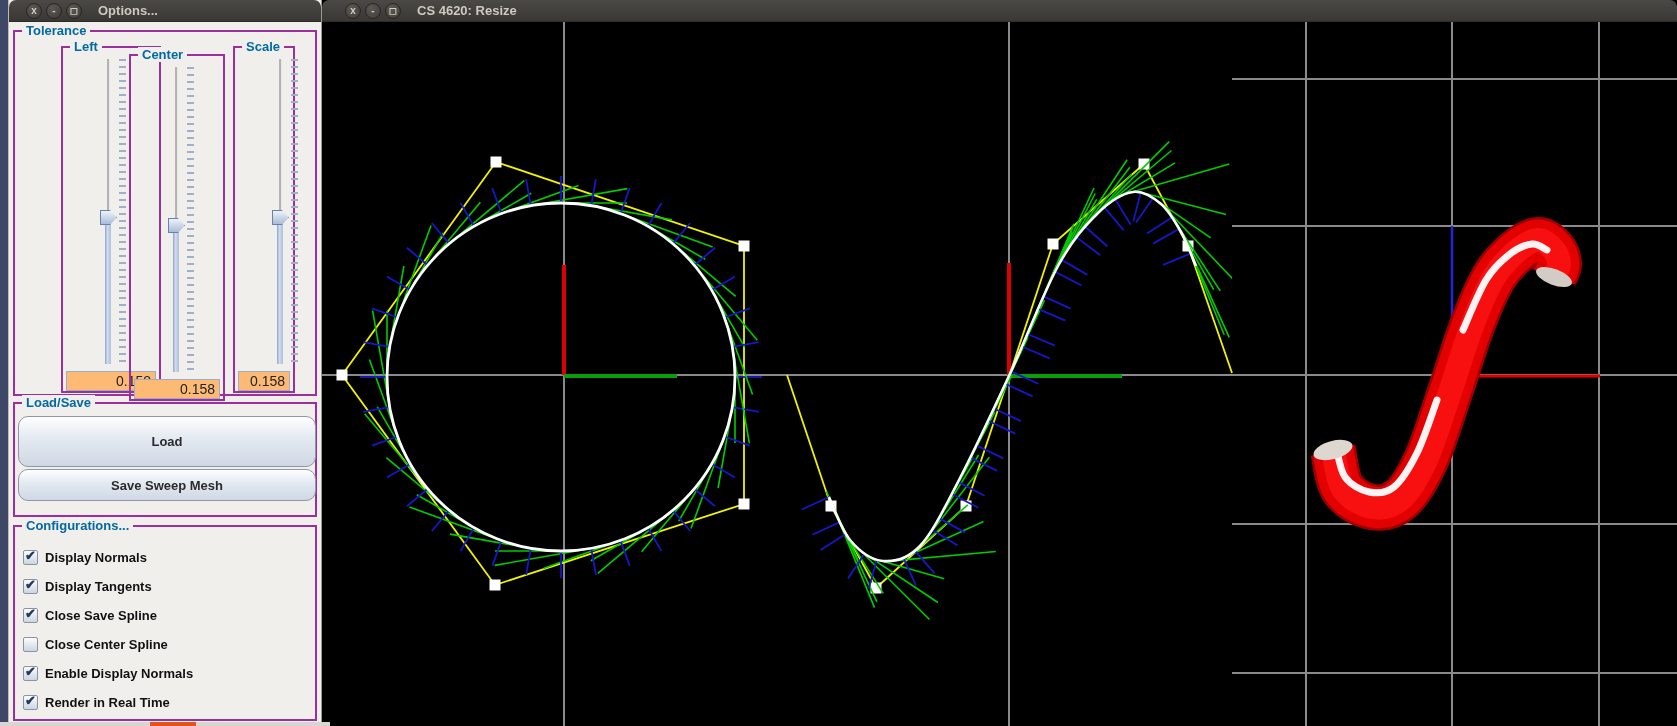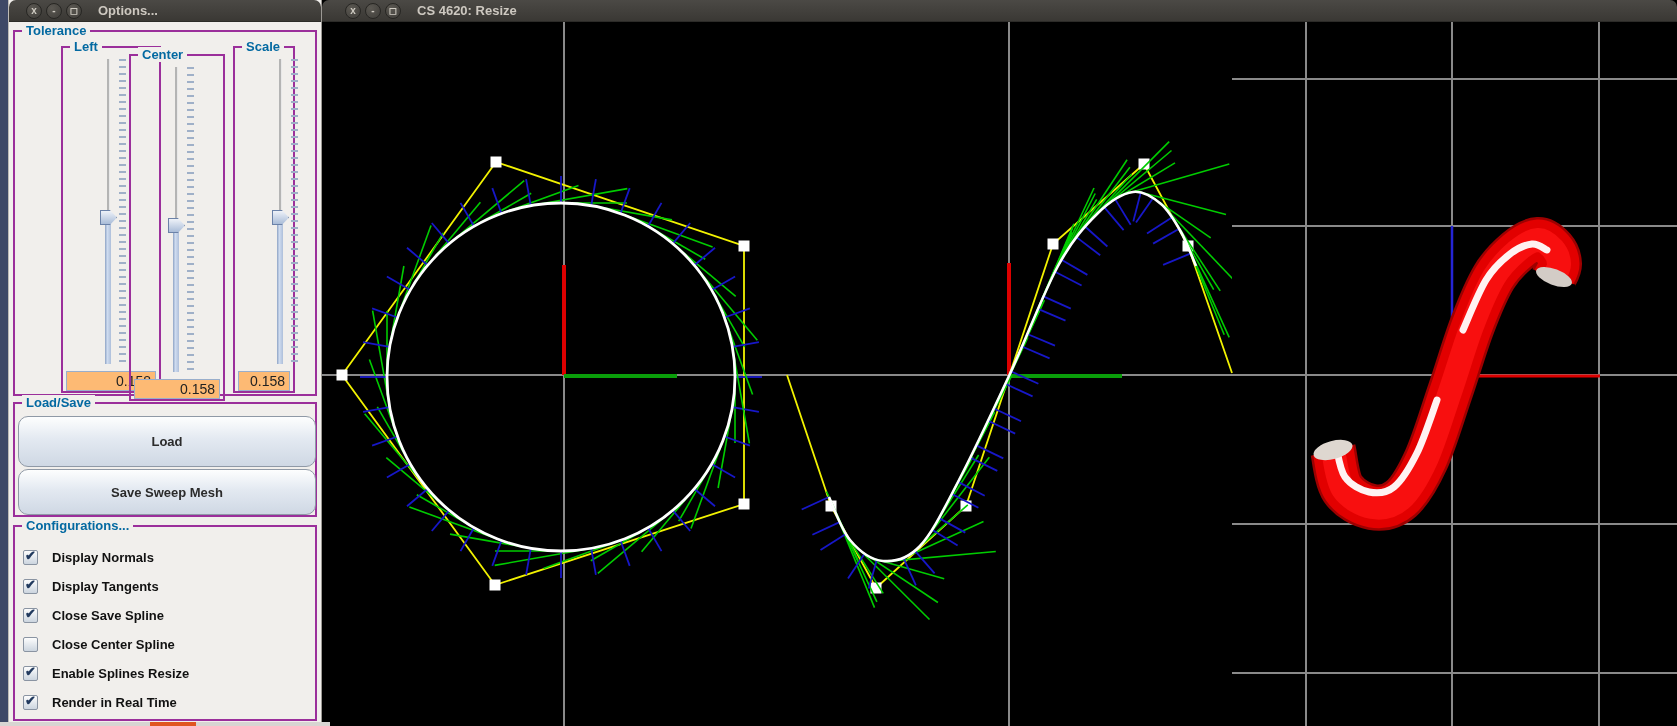--- a/index.html
+++ b/index.html
@@ -50,21 +50,21 @@
     border:1px solid #8f99a6;border-radius:10px;
     font-size:13px;font-weight:bold;color:#2b2b2b;
     display:flex;align-items:center;justify-content:center;}
 
   .cbrow{position:absolute;left:8px;height:17px;display:flex;align-items:center;}
   .cbox{width:15px;height:15px;border:1px solid #8a94a2;border-radius:2px;
     background:linear-gradient(#fdfdfd,#ccd5df);position:relative;}
   .cbox .mark{position:absolute;left:1px;top:-3px;font-size:13px;font-weight:bold;
     color:#223a5e;display:none;}
   .cbrow.checked .cbox .mark{display:block;}
-  .cblabel{margin-left:14px;font-size:13px;font-weight:bold;color:#111;white-space:nowrap;}
+  .cblabel{margin-left:7px;font-size:13px;font-weight:bold;color:#111;white-space:nowrap;}
 
   
   #splines-win{position:absolute;left:322px;top:0;width:1355px;height:726px;}
   #splines-win .wtitle{position:absolute;left:95px;top:3px;}
   #gl-canvas{position:absolute;left:0;top:0;}
 </style>
 </head>
 <body>
 
 <div id="stage">
@@ -335,21 +335,21 @@
       <div class="slider-ticks"></div>
       <div class="slider-track-upper"></div>
       <div class="slider-track-lower"></div>
       <div class="slider-thumb"></div>
       <div class="slider-value">0.158</div>
     </div>
 
     <div class="group" style="left:4px;top:402px;width:304px;height:115px;">
       <div class="gtitle">Load/Save</div>
       <div class="nimbus-btn" style="top:12px;height:51px;">Load</div>
-      <div class="nimbus-btn" style="top:65px;height:46px;">Save Sweep Mesh</div>
+      <div class="nimbus-btn" style="top:65px;height:32px;">Save Sweep Mesh</div>
     </div>
 
     <div class="group" style="left:4px;top:525px;width:304px;height:196px;padding-left:28px;">
       <div class="gtitle">Configurations...</div>
       <div class="cbrow checked" style="top:22px">
         <span class="cbox">
             <span class="mark">✔</span>
           </span>
         <span class="cblabel">Display Normals</span>
       </div>
@@ -366,21 +366,21 @@
         <span class="cblabel">Close Save Spline</span>
       </div>
       <div class="cbrow" style="top:109px">
         <span class="cbox"></span>
         <span class="cblabel">Close Center Spline</span>
       </div>
       <div class="cbrow checked" style="top:138px">
         <span class="cbox">
             <span class="mark">✔</span>
           </span>
-        <span class="cblabel">Enable Splines Resize</span>
+        <span class="cblabel">Enable Display Normals</span>
       </div>
       <div class="cbrow checked" style="top:167px">
         <span class="cbox">
             <span class="mark">✔</span>
           </span>
         <span class="cblabel">Render in Real Time</span>
       </div>
     </div>
   </div>
 

